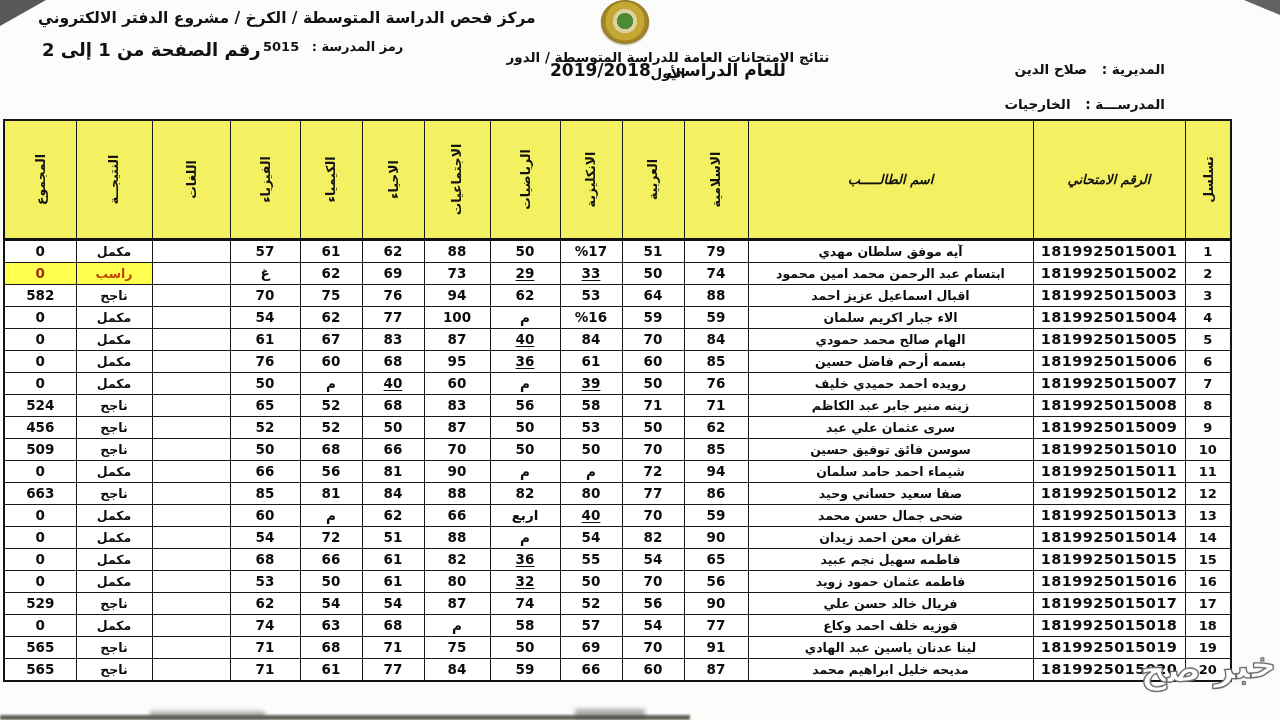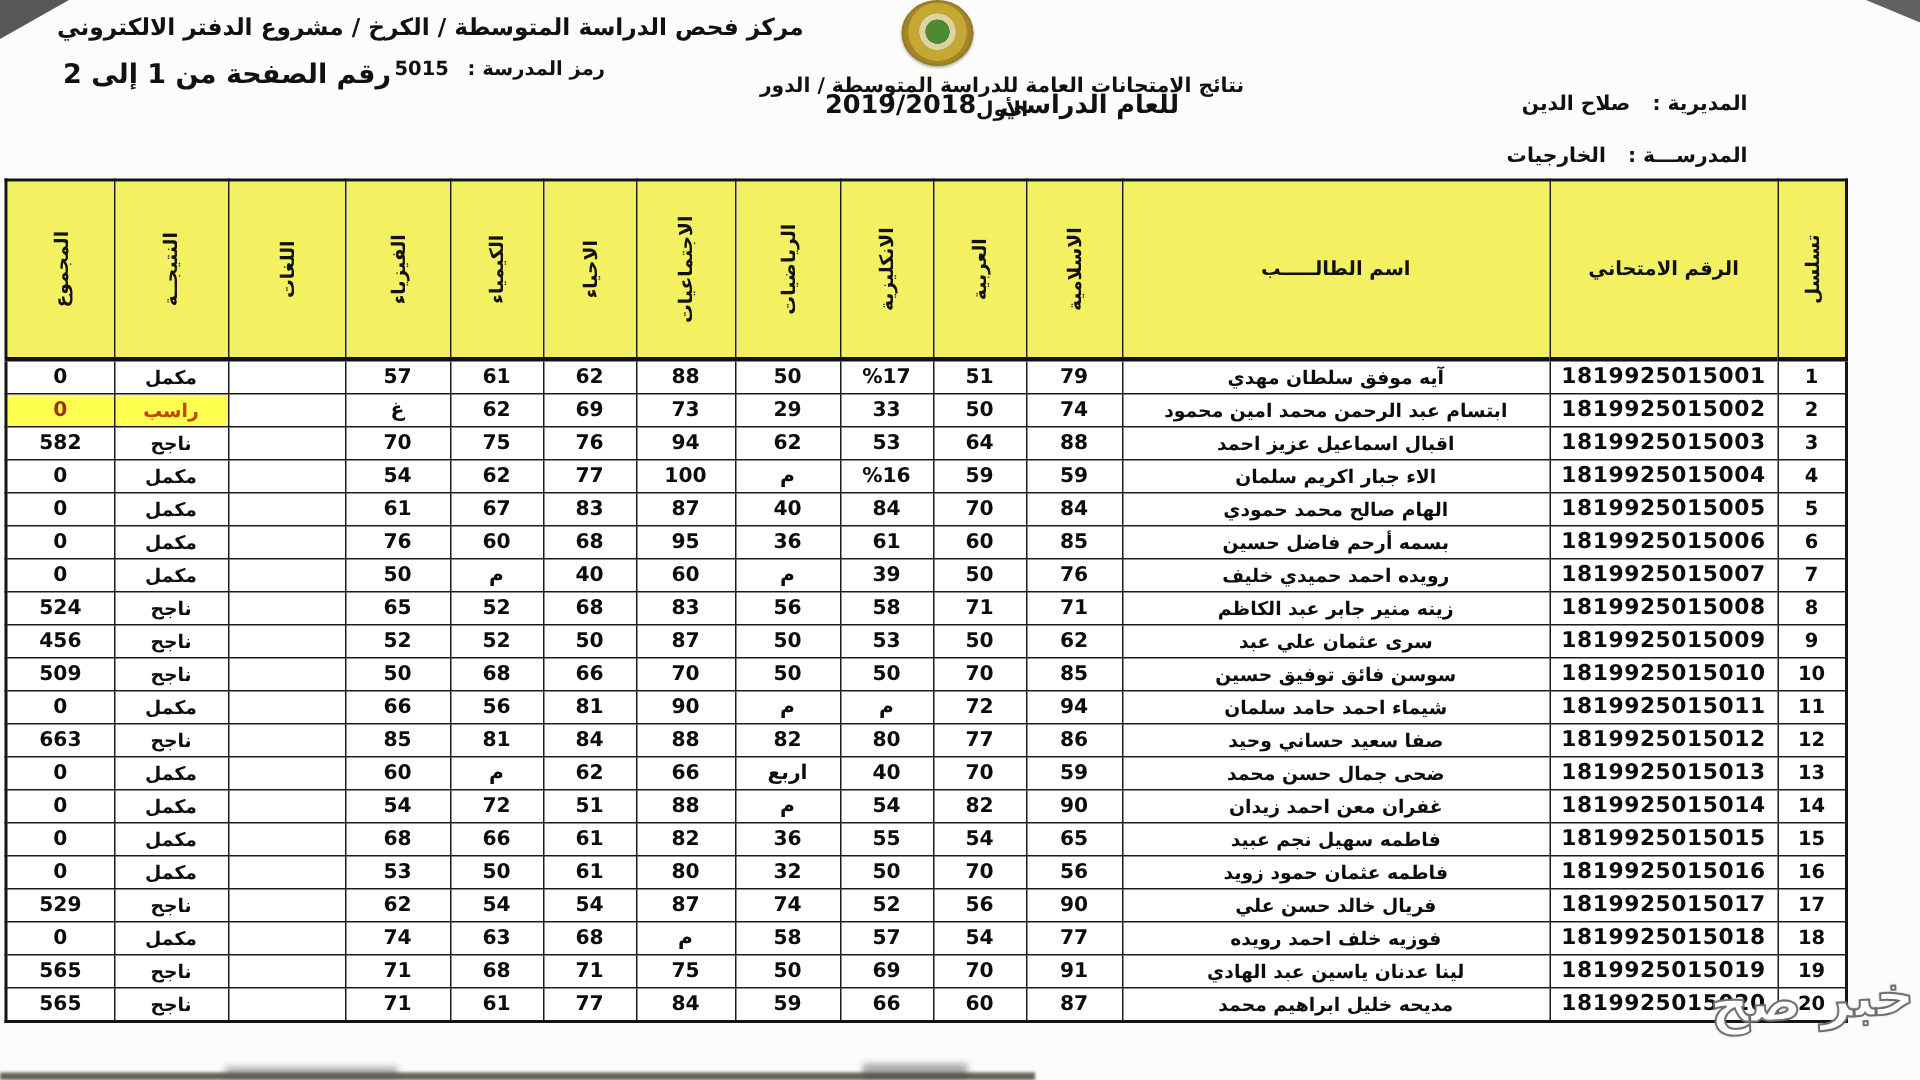--- a/index.html
+++ b/index.html
@@ -28,27 +28,27 @@
   .hdr-year .num{direction:ltr;unicode-bidi:bidi-override;margin-right:10px;}
   .hdr-directorate{position:absolute;top:61px;right:115px;font-size:13.5px;font-weight:bold;direction:rtl;}
   .hdr-school{position:absolute;top:96px;right:115px;font-size:13.5px;font-weight:bold;direction:rtl;}
   .hdr-directorate .val,.hdr-school .val{margin-right:10px;}
   
   table.results{position:absolute;top:119px;left:3px;width:1221px;border-collapse:collapse;direction:rtl;table-layout:fixed;background:#fff;border:2px solid #141414;}
   th,td{border:1.5px solid #1b1b1b;overflow:hidden;}
   thead th{background:#f3f161;height:117px;font-weight:bold;padding:0;border-bottom:3px solid #111;}
   .vwrap{height:117px;display:flex;align-items:center;justify-content:center;}
   .vert{display:block;transform:rotate(-90deg);white-space:nowrap;font-size:12.5px;font-weight:bold;}
-  th.h-name,th.h-exam{font-size:13px;text-align:center;}
+  th.h-name,th.h-exam{font-size:13px;text-align:center;font-style:italic;}
   tbody td{height:21.5px;font-size:13.5px;font-weight:bold;text-align:center;padding:0 2px;color:#0d0d0d;direction:ltr;line-height:21px;}
   tbody td.c-name{direction:rtl;font-size:12.5px;}
   tbody td.c-result{direction:rtl;font-size:12.5px;}
   tbody td.c-id{font-size:14.5px;letter-spacing:.4px;}
   tbody td.c-n{font-size:13px;}
-  td.uline{text-underline-offset:2px;}
+  td.uline{text-decoration:underline;text-underline-offset:2px;}
   td.hl{background:#ffff4f;}
   td.fail{color:#c24400;}
   td.hl.c-total{color:#993311;}
   
   .watermark{position:absolute;left:1140px;top:647px;font-size:36px;font-weight:bold;color:#fff;
     transform:rotate(-3deg);letter-spacing:2px;-webkit-text-stroke:1.3px #6e6e6e;
     text-shadow:0 0 2px rgba(90,90,90,.7);direction:rtl;}
 </style>
 </head>
 <body>
@@ -437,21 +437,21 @@
           <td class="c-biology">54</td>
           <td class="c-chemistry">54</td>
           <td class="c-physics">62</td>
           <td class="c-langs"></td>
           <td class="c-result">ناجح</td>
           <td class="c-total">529</td>
         </tr>
         <tr>
           <td class="c-n">18</td>
           <td class="c-id">1819925015018</td>
-          <td class="c-name">فوزيه خلف احمد رويده</td>
+          <td class="c-name">فوزيه خلف احمد وكاع</td>
           <td class="c-islamic">77</td>
           <td class="c-arabic">54</td>
           <td class="c-english">57</td>
           <td class="c-math">58</td>
           <td class="c-social">م</td>
           <td class="c-biology">68</td>
           <td class="c-chemistry">63</td>
           <td class="c-physics">74</td>
           <td class="c-langs"></td>
           <td class="c-result">مكمل</td>

